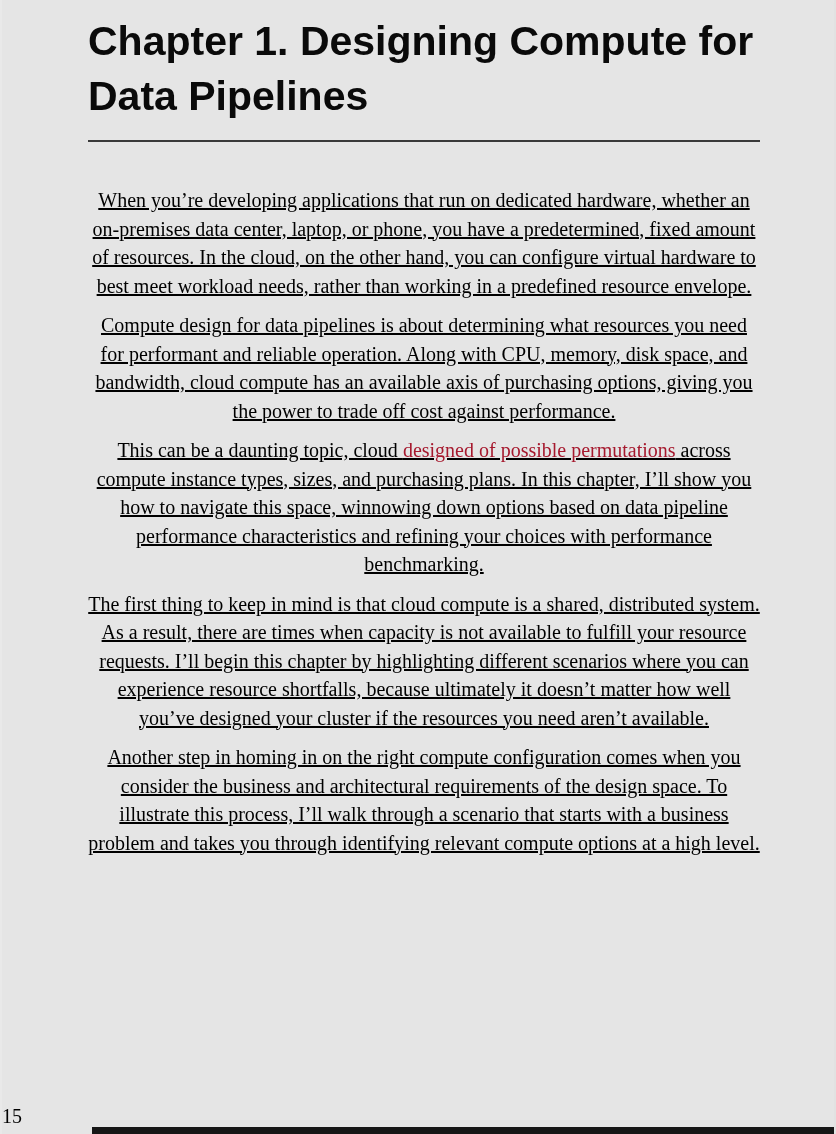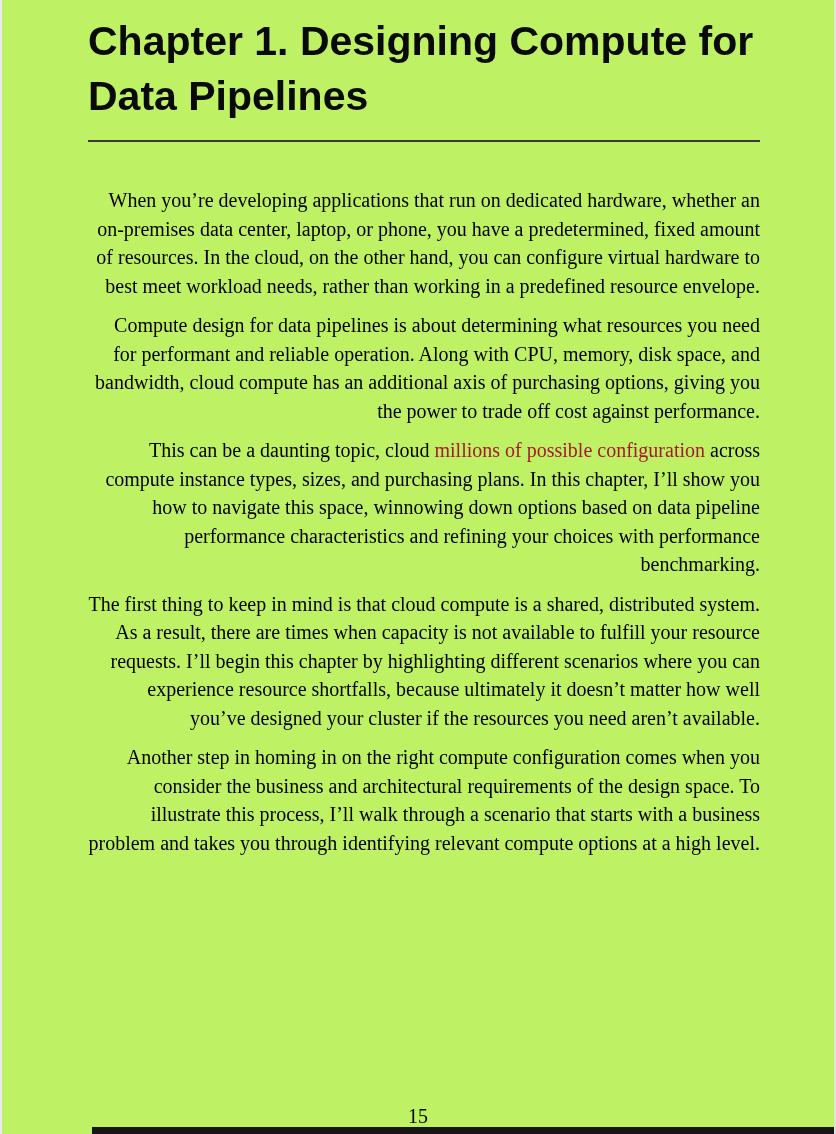--- a/index.html
+++ b/index.html
@@ -5,21 +5,21 @@
   html, body {
     margin: 0;
     padding: 0;
     background: #ffffff;
   }
   .page {
     position: relative;
     width: 836px;
     height: 1134px;
     margin: 0 auto;
-    background: #bef264;
+    background: #e5e5e5;
     box-sizing: border-box;
     border-left: 2px solid #e9e9e9;
     border-right: 2px solid #e2e2e2;
     overflow: hidden;
     font-family: "Liberation Serif", serif;
     color: #000000;
   }
   .content {
     padding: 14px 74px 0 86px;
   }
@@ -37,33 +37,33 @@
     border-top: 2px solid #3a3a3a;
     margin: 16px 0 0 0;
   }
   .body-text {
     margin-top: 44px;
     font-size: 20px;
     line-height: 28.5px;
   }
   .body-text p {
     margin: 0 0 11px 0;
-    text-align: right;
+    text-align: center;
+    text-decoration: underline;
   }
   .link {
     color: #a6192e;
     text-decoration: none;
     cursor: pointer;
   }
   .page-number {
     position: absolute;
     left: 0;
     right: 0;
     bottom: 6px;
-    text-align: center;
     font-size: 20px;
     font-family: "Liberation Serif", serif;
     color: #000000;
   }
   .bottom-bar {
     position: absolute;
     left: 90px;
     right: 0;
     bottom: 0;
     height: 7px;
@@ -72,21 +72,21 @@
 </style>
 </head>
 <body>
 
 <div class="page">
   <div class="content">
     <h1 class="chapter-title">Chapter 1. Designing Compute for Data Pipelines</h1>
     <hr class="title-rule">
     <div class="body-text">
       <p>When you’re developing applications that run on dedicated hardware, whether an on-premises data center, laptop, or phone, you have a predetermined, fixed amount of resources. In the cloud, on the other hand, you can configure virtual hardware to best meet workload needs, rather than working in a predefined resource envelope.</p>
-      <p>Compute design for data pipelines is about determining what resources you need for performant and reliable operation. Along with CPU, memory, disk space, and bandwidth, cloud compute has an additional axis of purchasing options, giving you the power to trade off cost against performance.</p>
-      <p><span>This can be a daunting topic, cloud </span><a href="#" class="link">millions of possible configuration</a><span> across compute instance types, sizes, and purchasing plans. In this chapter, I’ll show you how to navigate this space, winnowing down options based on data pipeline performance characteristics and refining your choices with performance benchmarking.</span></p>
+      <p>Compute design for data pipelines is about determining what resources you need for performant and reliable operation. Along with CPU, memory, disk space, and bandwidth, cloud compute has an available axis of purchasing options, giving you the power to trade off cost against performance.</p>
+      <p><span>This can be a daunting topic, cloud </span><a href="#" class="link">designed of possible permutations</a><span> across compute instance types, sizes, and purchasing plans. In this chapter, I’ll show you how to navigate this space, winnowing down options based on data pipeline performance characteristics and refining your choices with performance benchmarking.</span></p>
       <p>The first thing to keep in mind is that cloud compute is a shared, distributed system. As a result, there are times when capacity is not available to fulfill your resource requests. I’ll begin this chapter by highlighting different scenarios where you can experience resource shortfalls, because ultimately it doesn’t matter how well you’ve designed your cluster if the resources you need aren’t available.</p>
       <p>Another step in homing in on the right compute configuration comes when you consider the business and architectural requirements of the design space. To illustrate this process, I’ll walk through a scenario that starts with a business problem and takes you through identifying relevant compute options at a high level.</p>
     </div>
   </div>
   <div class="page-number">15</div>
   <div class="bottom-bar"></div>
 </div>
 
 </body></html>

